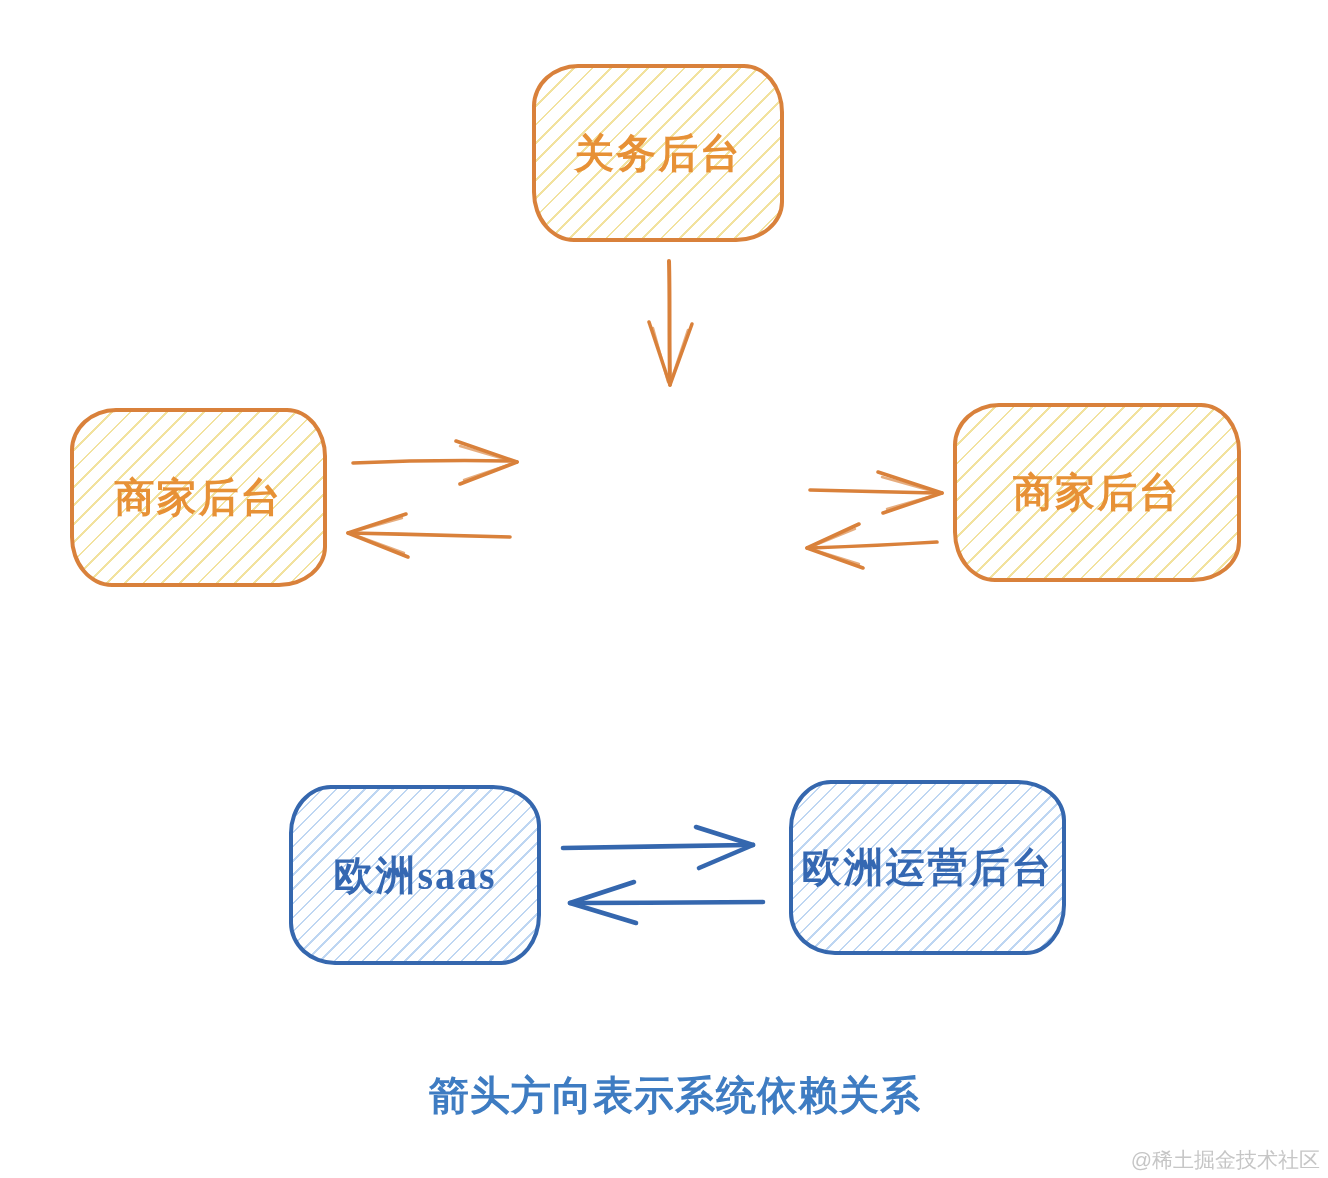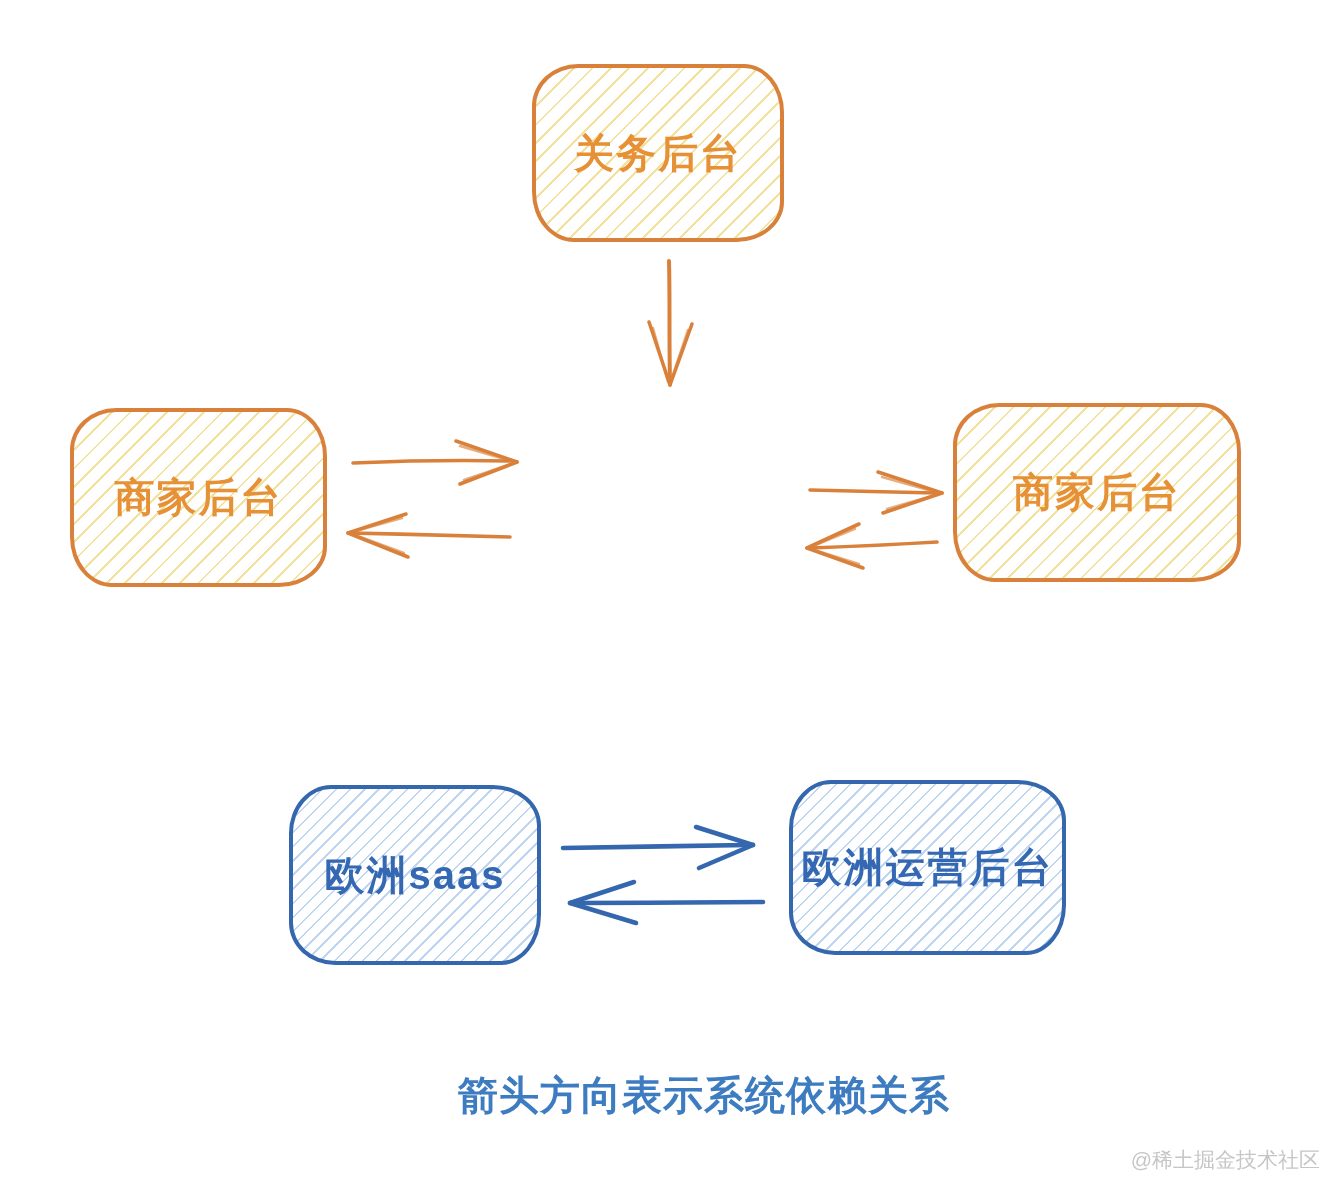--- a/index.html
+++ b/index.html
@@ -27,38 +27,39 @@
       transparent 2px, transparent 13px);
     border-radius: 46px 40px 48px 42px / 42px 48px 40px 50px;
   }
   .node.blue {
     border: 4px solid var(--blue-stroke, #3567ae);
     color: var(--blue-text, #3568b2);
     background-image: repeating-linear-gradient(135deg,
       var(--blue-hatch, #bed6f2) 0px, var(--blue-hatch, #bed6f2) 1.7px,
       transparent 1.7px, transparent 10px);
     border-radius: 42px 48px 40px 46px / 48px 40px 50px 42px;
+    font-family: Liberation Serif, serif;
   }
   .node .label {
     font-size: 40px;
     font-weight: 600;
     letter-spacing: 2px;
     white-space: nowrap;
   }
   svg.arrow { position: absolute; overflow: visible; }
   svg.arrow path { fill: none; stroke-linecap: round; stroke-linejoin: round; }
   svg.arrow.orange path { stroke: var(--orange-stroke, #d9813b); }
   svg.arrow.blue path { stroke: var(--blue-stroke, #3567ae); }
   svg.arrow path.ghost { opacity: 0.65; }
   .caption {
     position: absolute;
     left: 400px;
     top: 1068px;
     width: 550px;
-    text-align: right;
+    text-align: center;
     font-size: 40px;
     font-weight: bold;
     letter-spacing: 1px;
     color: var(--caption-text, #3e7cc2);
     white-space: nowrap;
   }
   .watermark {
     position: absolute;
     right: 8px;
     top: 1146px;

